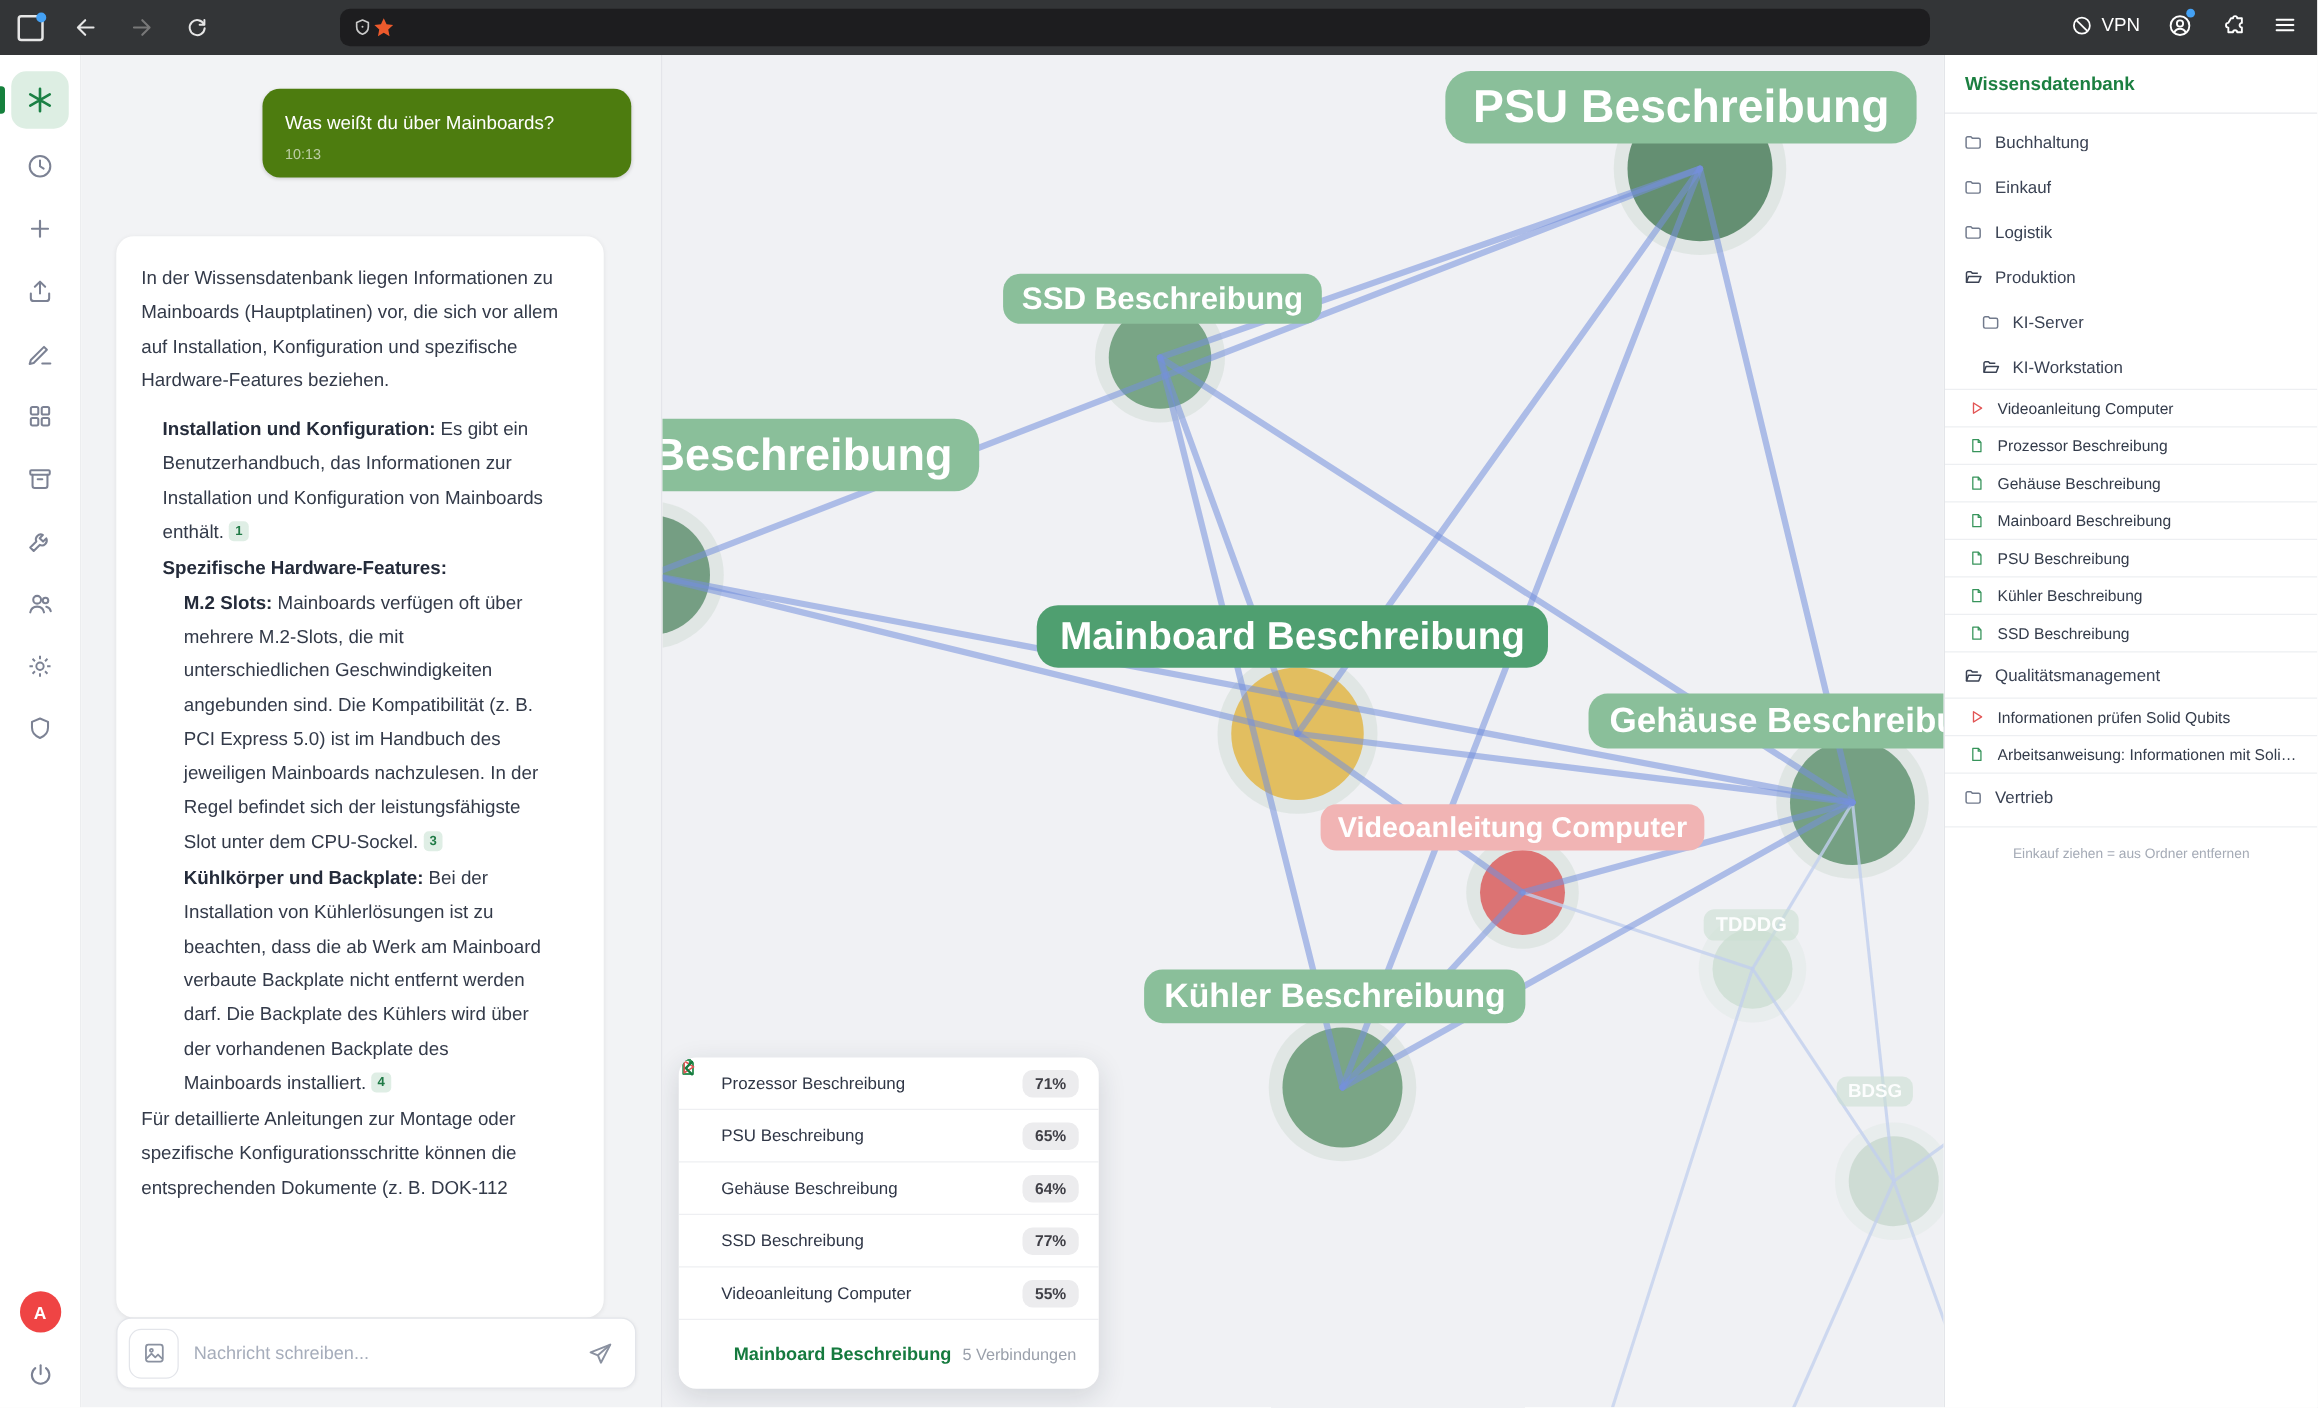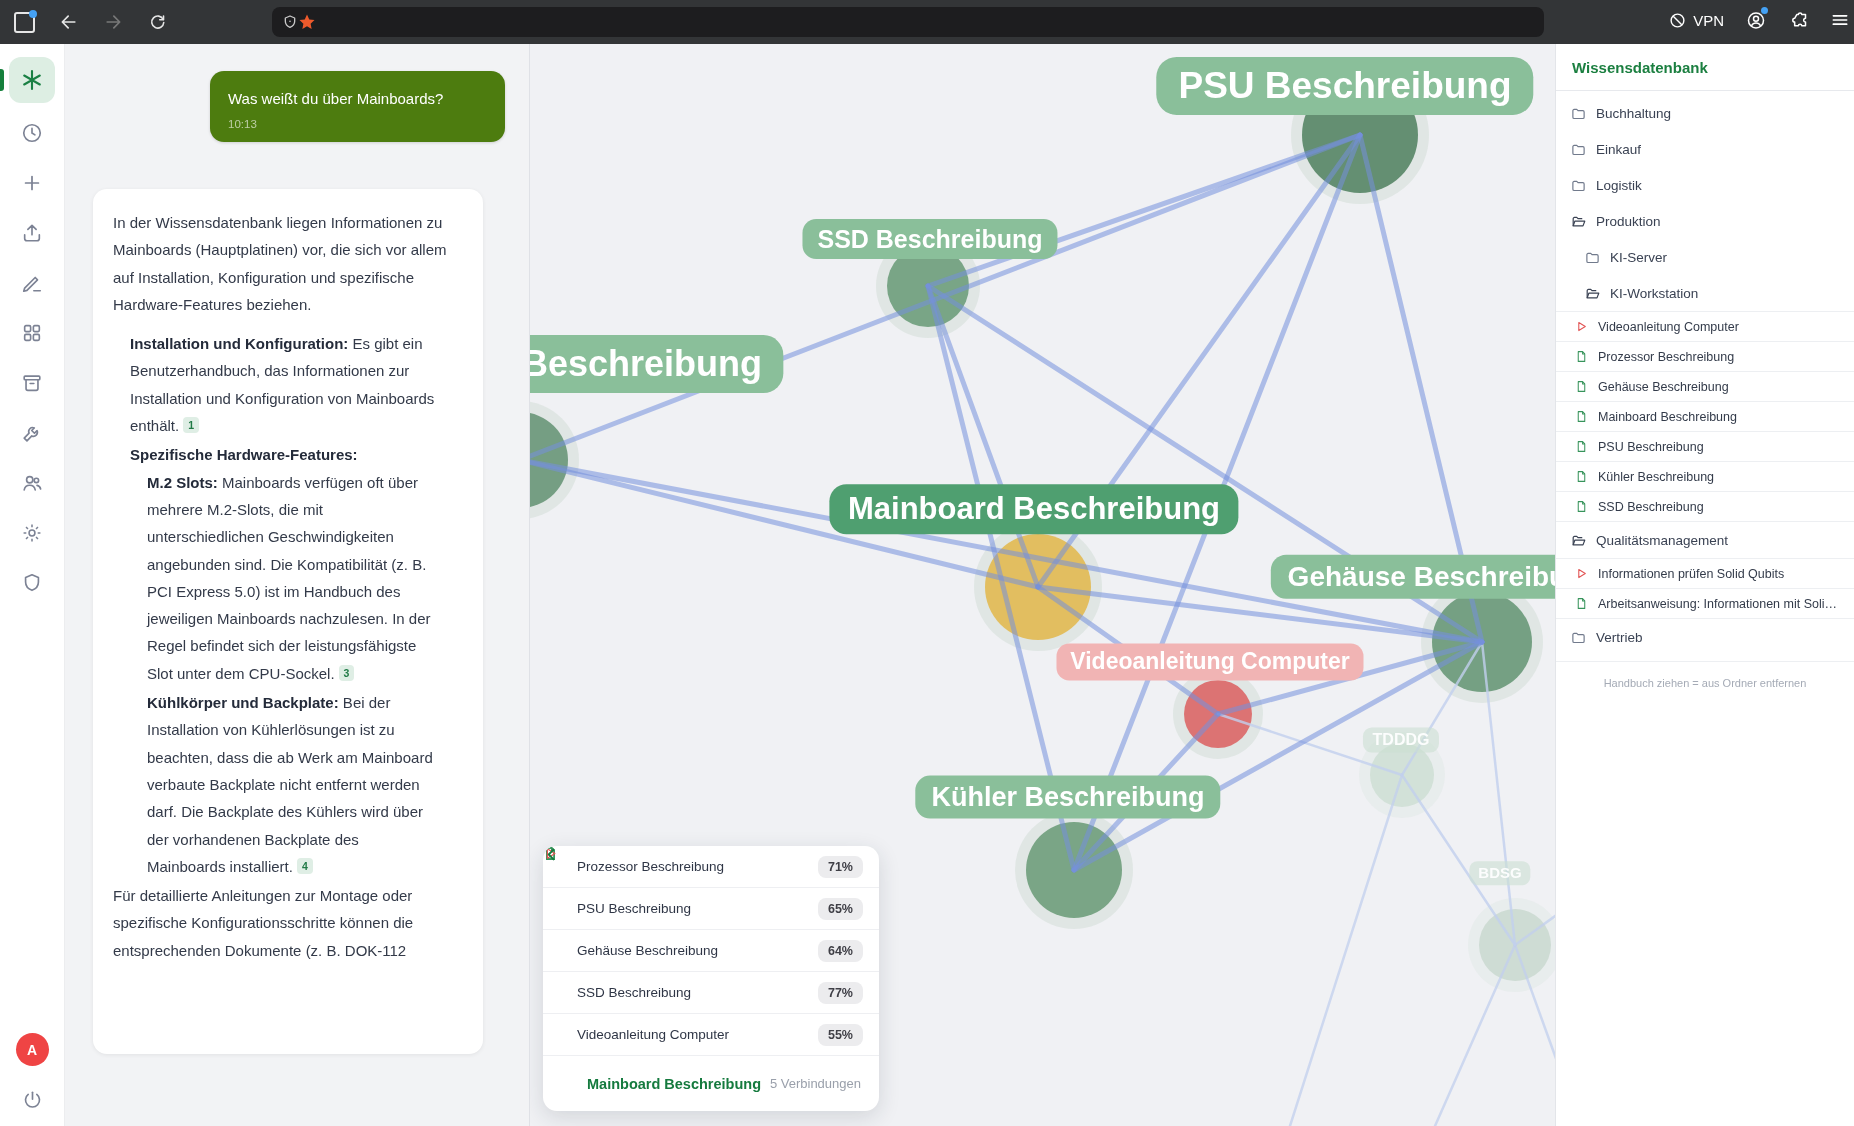--- a/index.html
+++ b/index.html
@@ -7,21 +7,21 @@
 
   
   .topbar{position:absolute;left:0;top:0;width:100%;height:44px;background:#333537;display:flex;align-items:center;z-index:50;}
   .tb-left{display:flex;align-items:center;gap:24px;padding-left:14px;}
   .tb-ic{width:20px;height:20px;color:#e6e6e6;display:flex;align-items:center;justify-content:center;}
   .tb-ic.dim{color:#787878;}
   .tab-ov{position:relative;width:17px;height:17px;border:2px solid #e6e6e6;border-radius:3px;}
   .tab-ov .dot{position:absolute;right:-4px;top:-4px;width:8px;height:8px;border-radius:50%;background:#44a1f4;}
   .urlbar{position:absolute;left:272px;top:7px;height:30px;width:1252px;background:#1d1d1f;border-radius:8px;display:flex;align-items:center;padding:0 10px;color:#e8e8e8;}
   .urlbar .host{font-size:14.5px;margin-left:9px;flex:1;}
-  .tb-right{position:absolute;right:0;top:0;height:40px;display:flex;align-items:center;gap:22px;padding-right:4px;color:#fff;}
+  .tb-right{position:absolute;right:0;top:0;height:40px;display:flex;align-items:center;gap:22px;padding-right:16px;color:#fff;}
   .vpn{display:flex;align-items:center;gap:7px;font-size:15px;color:#fff;}
   .acct{position:relative;}
   .acct .dot{position:absolute;right:-2px;top:-3px;width:7px;height:7px;border-radius:50%;background:#44a1f4;}
 
   
   .main{position:absolute;left:0;top:44px;right:0;bottom:0;display:flex;}
 
   
   .rail{width:64px;background:#fff;border-right:1px solid #ecedef;display:flex;flex-direction:column;align-items:center;padding-top:13px;position:relative;}
   .rail-item{width:24px;height:24px;color:#7c8294;margin-bottom:26px;display:flex;align-items:center;justify-content:center;flex:none;}
@@ -241,20 +241,36 @@
       <div class="bubble-ai">
         <p>In der Wissensdatenbank liegen Informationen zu Mainboards (Hauptplatinen) vor, die sich vor allem auf Installation, Konfiguration und spezifische Hardware-Features beziehen.</p>
         <div class="ai-list">
             <div class="li"><span class="b">Installation und Konfiguration:</span> Es gibt ein Benutzerhandbuch, das Informationen zur Installation und Konfiguration von Mainboards enthält.<span class="cite">1</span></div>
             <div class="li"><span class="b">Spezifische Hardware-Features:</span><div class="sub">
                 <div class="li subli"><span class="b">M.2 Slots:</span> Mainboards verfügen oft über mehrere M.2-Slots, die mit unterschiedlichen Geschwindigkeiten angebunden sind. Die Kompatibilität (z. B. PCI Express 5.0) ist im Handbuch des jeweiligen Mainboards nachzulesen. In der Regel befindet sich der leistungsfähigste Slot unter dem CPU-Sockel.<span class="cite">3</span></div>
                 <div class="li subli"><span class="b">Kühlkörper und Backplate:</span> Bei der Installation von Kühlerlösungen ist zu beachten, dass die ab Werk am Mainboard verbaute Backplate nicht entfernt werden darf. Die Backplate des Kühlers wird über der vorhandenen Backplate des Mainboards installiert.<span class="cite">4</span></div>
               </div></div>
           </div>
         <p>Für detaillierte Anleitungen zur Montage oder spezifische Konfigurationsschritte können die entsprechenden Dokumente (z. B. DOK-112</p>
+      </div>
+      <div class="inputbar">
+        <div class="img-btn">
+          <svg width="19" height="19" viewBox="0 0 24 24" fill="none" stroke="currentColor" stroke-width="1.8" stroke-linecap="round" stroke-linejoin="round">
+              <rect x="3.5" y="3.5" width="17" height="17" rx="2.5"></rect>
+              <circle cx="9" cy="9.2" r="1.5"></circle>
+              <path d="M4.5 17l4.6-4.6 3.8 3.8 2.8-2.8 3.8 3.8"></path>
+            </svg>
+        </div>
+        <input class="msg-input" placeholder="Nachricht schreiben..." style="">
+        <div class="send-btn">
+          <svg width="22" height="22" viewBox="0 0 24 24" fill="none" stroke="currentColor" stroke-width="1.7" stroke-linejoin="round">
+              <path d="M21 4L3.8 10.8l6.4 2.6 2.6 6.4z"></path>
+              <path d="M21 4L10.2 13.4"></path>
+            </svg>
+        </div>
       </div>
     </div>
 
     <div class="graph">
       <svg width="1028" height="1082" viewBox="0 0 1028 1082">
           <circle cx="-10" cy="416" r="59" fill="rgba(205,218,209,0.45)"></circle>
           <circle cx="-10" cy="416" r="48" fill="#6f9a7d" fill-opacity="0.95"></circle>
           <circle cx="398" cy="242" r="52" fill="rgba(205,218,209,0.45)"></circle>
           <circle cx="398" cy="242" r="41" fill="#73a181" fill-opacity="0.95"></circle>
           <circle cx="830" cy="91" r="69" fill="rgba(205,218,209,0.45)"></circle>
@@ -517,16 +533,16 @@
           <div class="trow folder">
             <span class="tic c-folder">
               <svg width="15" height="15" viewBox="0 0 24 24" fill="none" stroke="currentColor" stroke-width="1.9" stroke-linejoin="round">
                 <path d="M3 7.5a2 2 0 0 1 2-2h4.2l2 2H19a2 2 0 0 1 2 2V18a2 2 0 0 1-2 2H5a2 2 0 0 1-2-2z"></path>
               </svg>
             </span>
             <span class="tlabel">Vertrieb</span>
           </div>
           <div class="tree-sep"></div>
         </div>
-      <div class="kb-hint">Handbuch ziehen = aus Ordner entfernen</div>
+      <div class="kb-hint">Einkauf ziehen = aus Ordner entfernen</div>
     </div>
   </div>
 </div>
 
 </body></html>

